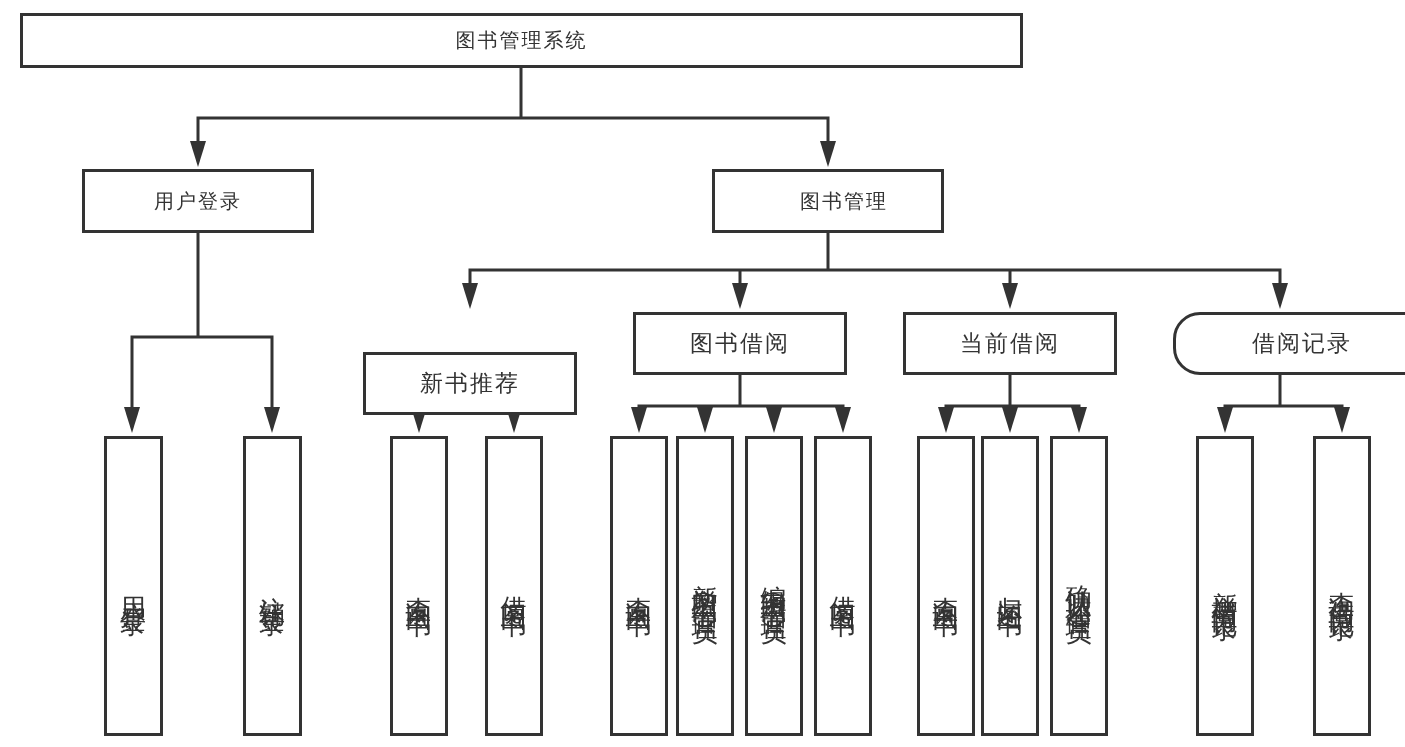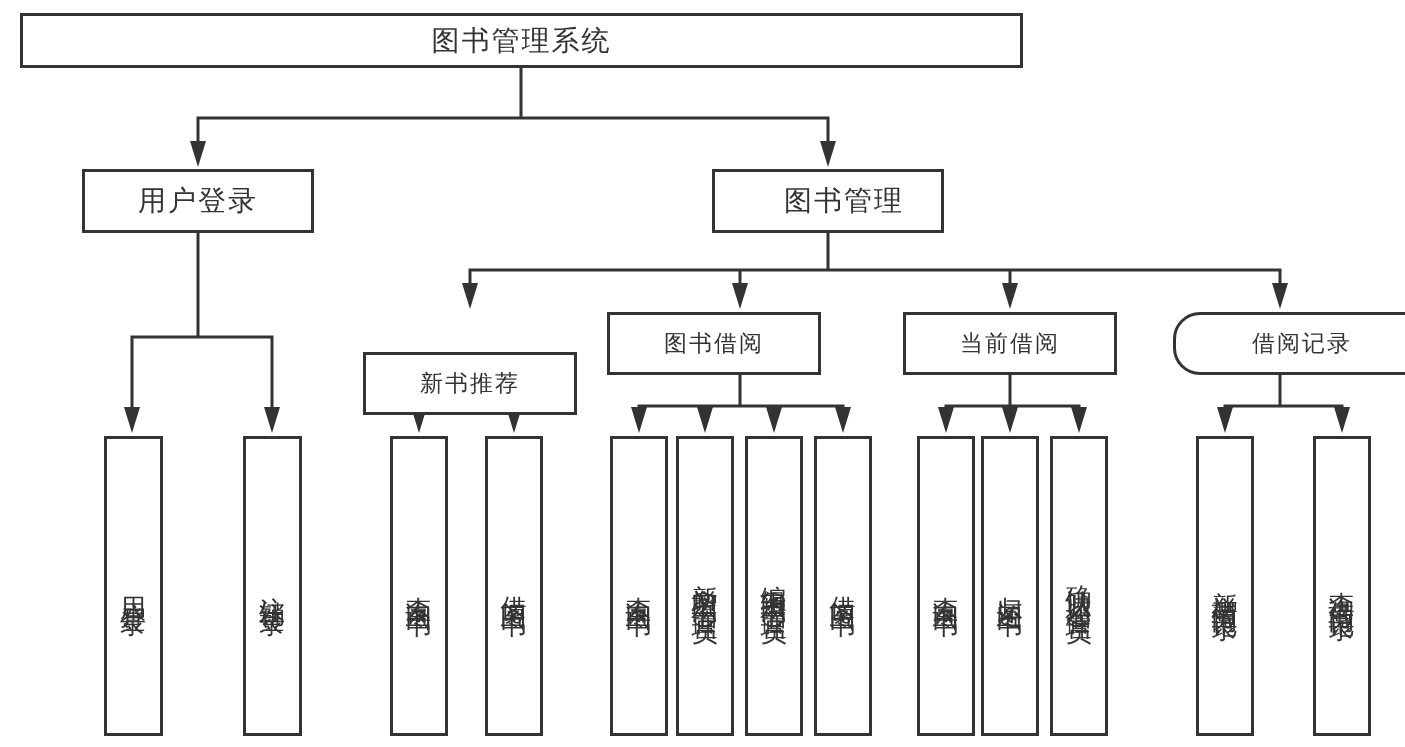--- a/index.html
+++ b/index.html
@@ -18,21 +18,21 @@
   }
   #connectors{
     position:absolute;left:0;top:0;width:1405px;height:747px;
     pointer-events:none;
   }
   .hbox{
     position:absolute;
     background:#fff;
     border:3px solid var(--line);
     display:flex;align-items:center;justify-content:center;
-    font-size:28px;letter-spacing:2px;color:var(--text);
+    font-size:20px;letter-spacing:2px;color:var(--text);
     white-space:nowrap;
   }
   .hbox.l3{font-size:23px;}
   .vbox{
     position:absolute;
     top:436px;height:300px;
     background:#fff;
     border:3px solid var(--line);
     display:flex;align-items:center;justify-content:center;
     writing-mode:vertical-rl;
@@ -86,21 +86,21 @@
       <polygon points="1334,407 1350,407 1342,433"></polygon>
     </g>
   </svg>
 
   <div class="hbox" style="left:20px;top:13px;width:1003px;height:55px;">图书管理系统</div>
 
   <div class="hbox" style="left:82px;top:169px;width:232px;height:64px;">用户登录</div>
   <div class="hbox" style="left:712px;top:169px;width:232px;height:64px;padding-left:32px;">图书管理</div>
 
   <div class="hbox l3" style="left:363px;top:312px;width:214px;height:63px;margin-top:40px;">新书推荐</div>
-  <div class="hbox l3" style="left:607px;top:312px;width:214px;height:63px;">图书借阅</div>
+  <div class="hbox l3" style="left:633px;top:312px;width:214px;height:63px;">图书借阅</div>
   <div class="hbox l3" style="left:903px;top:312px;width:214px;height:63px;">当前借阅</div>
   <div class="hbox l3" style="left:1173px;top:312px;width:258px;height:63px;border-radius:27px;">借阅记录</div>
 
   <div class="vbox" style="left:104px;width:59px;">用户登录</div>
   <div class="vbox" style="left:243px;width:59px;">注销登录</div>
   <div class="vbox" style="left:390px;width:58px;">查询图书</div>
   <div class="vbox" style="left:485px;width:58px;">借阅图书</div>
   <div class="vbox" style="left:610px;width:58px;">查询图书</div>
   <div class="vbox" style="left:676px;width:58px;">新增图书（管理员）</div>
   <div class="vbox" style="left:745px;width:58px;">编辑图书（管理员）</div>

